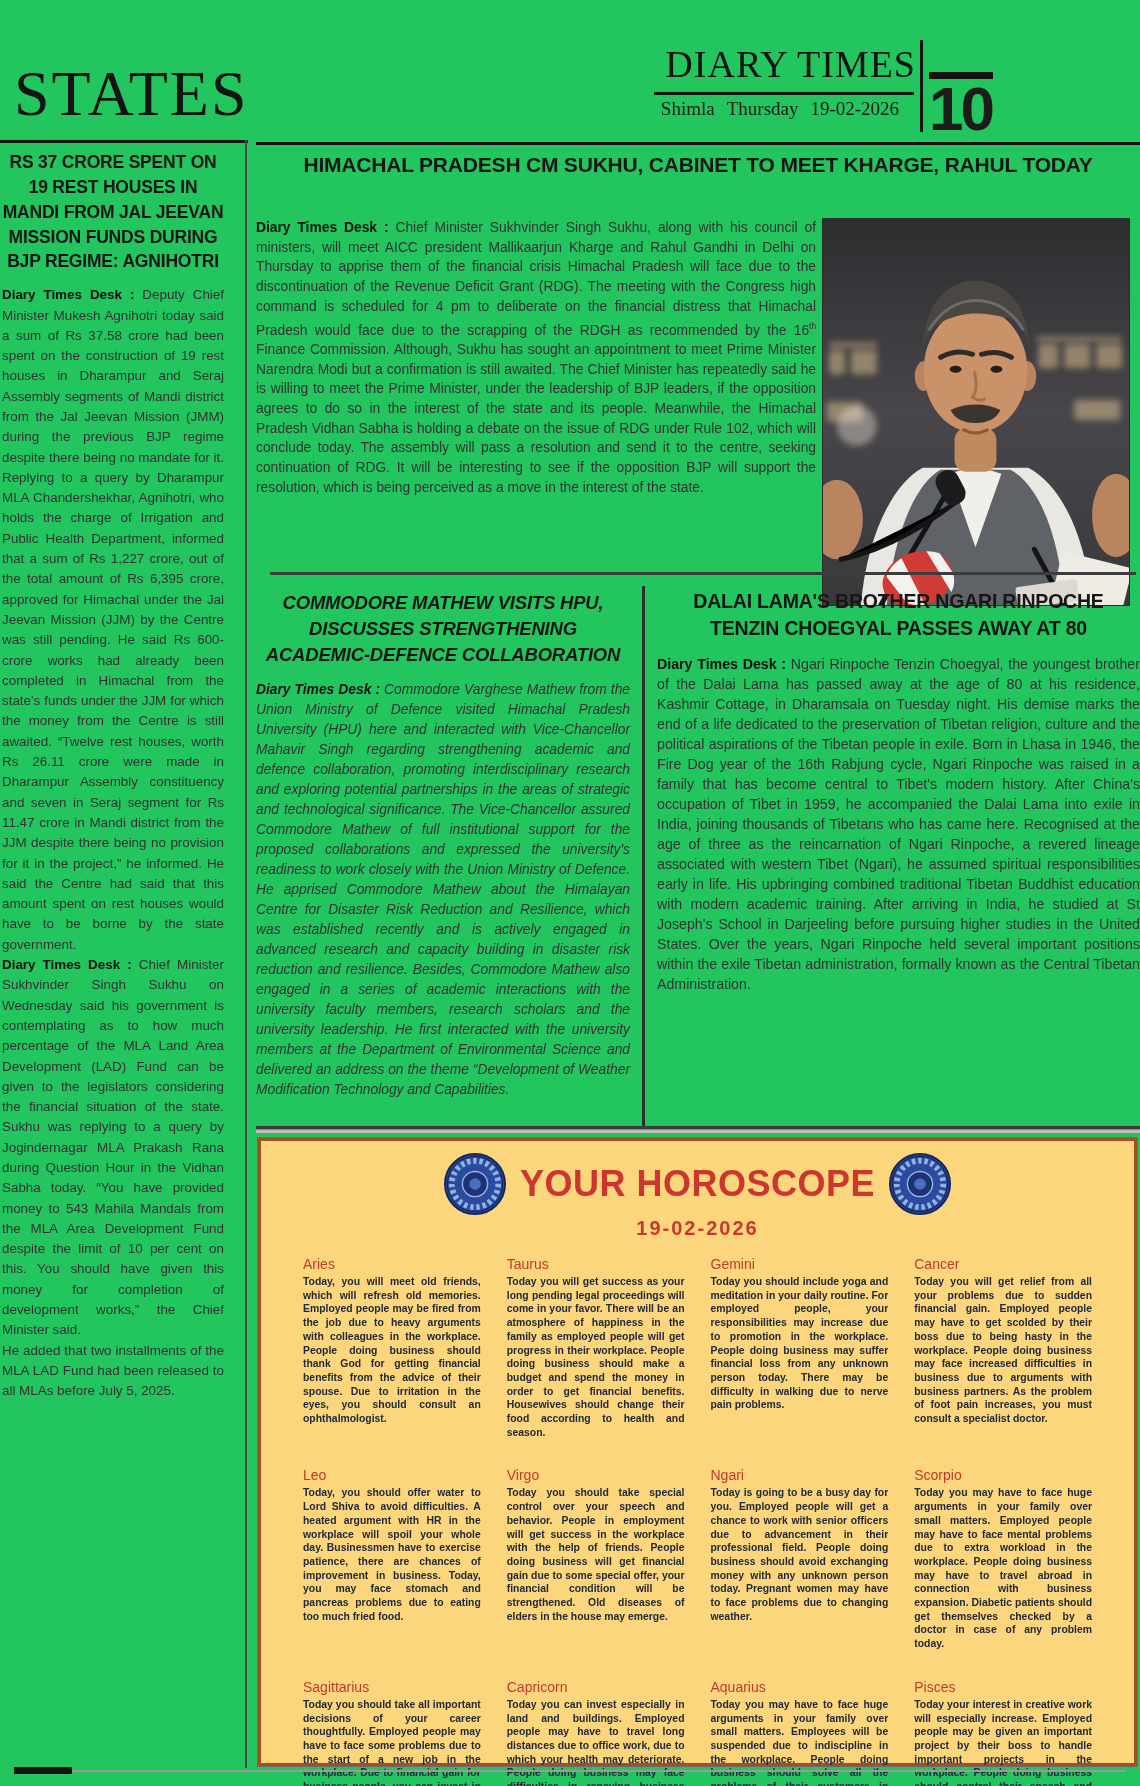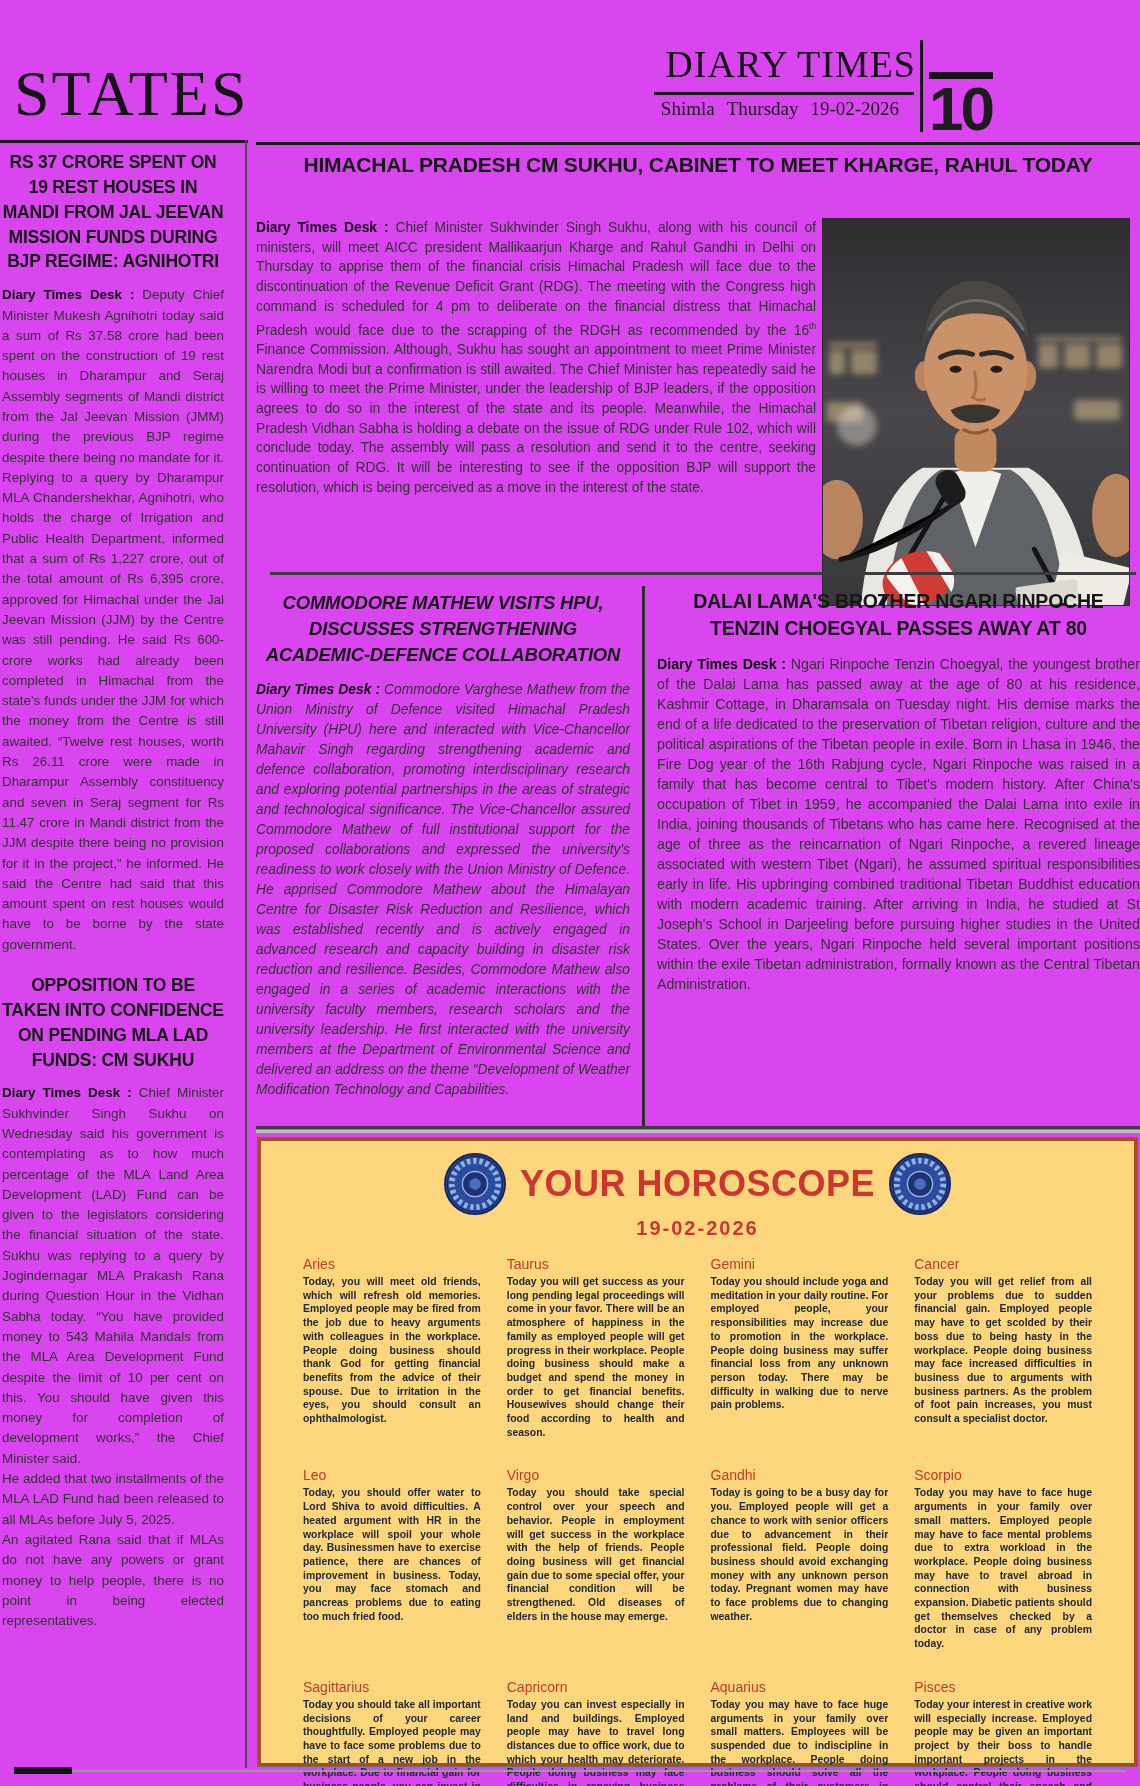--- a/index.html
+++ b/index.html
@@ -1,19 +1,19 @@
 <!DOCTYPE html>
 <html><head>
 <meta charset="utf-8">
 <style>
   * { margin:0; padding:0; box-sizing:border-box; }
   html,body { background:#e8e8e8; }
   .page {
     position:relative; width:1140px; height:1786px; margin:0 auto;
-    background:#d946ef; overflow:hidden;
+    background:#22c55e; overflow:hidden;
     font-family:"Liberation Sans", sans-serif; color:#323232;
   }
   
   .section-title {
     position:absolute; left:14px; top:62px;
     font-family:"Liberation Serif", serif; font-size:64px; font-weight:400;
     letter-spacing:2px; color:#141414; line-height:1;
   }
   .paper-name {
     position:absolute; left:650px; top:44px; width:266px; text-align:right;
@@ -106,24 +106,22 @@
   <div class="pagebox">
     <div class="pagebox-bar"></div>
     <div class="pageno">10</div>
   </div>
   <div class="rule-under-states"></div>
   <div class="vrule-left"></div>
 
   <aside class="col-left">
     <h2>RS 37 CRORE SPENT ON 19 REST HOUSES IN MANDI FROM JAL JEEVAN MISSION FUNDS DURING BJP REGIME: AGNIHOTRI</h2>
     <p class="body"><b class="byline">Diary Times Desk :</b> <span>Deputy Chief Minister Mukesh Agnihotri today said a sum of Rs 37.58 crore had been spent on the construction of 19 rest houses in Dharampur and Seraj Assembly segments of Mandi district from the Jal Jeevan Mission (JMM) during the previous BJP regime despite there being no mandate for it. Replying to a query by Dharampur MLA Chandershekhar, Agnihotri, who holds the charge of Irrigation and Public Health Department, informed that a sum of Rs 1,227 crore, out of the total amount of Rs 6,395 crore, approved for Himachal under the Jal Jeevan Mission (JJM) by the Centre was still pending. He said Rs 600-crore works had already been completed in Himachal from the state's funds under the JJM for which the money from the Centre is still awaited. “Twelve rest houses, worth Rs 26.11 crore were made in Dharampur Assembly constituency and seven in Seraj segment for Rs 11.47 crore in Mandi district from the JJM despite there being no provision for it in the project,” he informed. He said the Centre had said that this amount spent on rest houses would have to be borne by the state government.</span></p>
-    <h2 class="second">OPPOSITION TO BE TAKEN INTO CONFIDENCE ON PENDING MLA LAD FUNDS: CM SUKHU</h2>
     <p class="body"><b class="byline">Diary Times Desk :</b> <span>Chief Minister Sukhvinder Singh Sukhu on Wednesday said his government is contemplating as to how much percentage of the MLA Land Area Development (LAD) Fund can be given to the legislators considering the financial situation of the state. Sukhu was replying to a query by Jogindernagar MLA Prakash Rana during Question Hour in the Vidhan Sabha today. “You have provided money to 543 Mahila Mandals from the MLA Area Development Fund despite the limit of 10 per cent on this. You should have given this money for completion of development works,” the Chief Minister said.</span></p>
     <p class="body">He added that two installments of the MLA LAD Fund had been released to all MLAs before July 5, 2025.</p>
-    <p class="body">An agitated Rana said that if MLAs do not have any powers or grant money to help people, there is no point in being elected representatives.</p>
   </aside>
 
   <section class="top-article">
     <h1>HIMACHAL PRADESH CM SUKHU, CABINET TO MEET KHARGE, RAHUL TODAY</h1>
     <div class="top-flex">
       <p class="body top-body"><b class="byline">Diary Times Desk :</b> <span>Chief Minister Sukhvinder Singh Sukhu, along with his council of ministers, will meet AICC president Mallikaarjun Kharge and Rahul Gandhi in Delhi on Thursday to apprise them of the financial crisis Himachal Pradesh will face due to the discontinuation of the Revenue Deficit Grant (RDG). The meeting with the Congress high command is scheduled for 4 pm to deliberate on the financial distress that Himachal Pradesh would face due to the scrapping of the RDGH as recommended by the 16</span><sup>th</sup><span> Finance Commission. Although, Sukhu has sought an appointment to meet Prime Minister Narendra Modi but a confirmation is still awaited. The Chief Minister has repeatedly said he is willing to meet the Prime Minister, under the leadership of BJP leaders, if the opposition agrees to do so in the interest of the state and its people. Meanwhile, the Himachal Pradesh Vidhan Sabha is holding a debate on the issue of RDG under Rule 102, which will conclude today. The assembly will pass a resolution and send it to the centre, seeking continuation of RDG. It will be interesting to see if the opposition BJP will support the resolution, which is being perceived as a move in the interest of the state.</span></p>
       <figure class="photo">
         <svg viewBox="0 0 307 388" preserveAspectRatio="none">
           <defs>
             <linearGradient id="pbg" x1="0" y1="0" x2="0" y2="1">
@@ -236,21 +234,21 @@
         </div>
       <div class="horo-cell">
           <div class="sign-name">Leo</div>
           <div class="sign-text">Today, you should offer water to Lord Shiva to avoid difficulties. A heated argument with HR in the workplace will spoil your whole day. Businessmen have to exercise patience, there are chances of improvement in business. Today, you may face stomach and pancreas problems due to eating too much fried food.</div>
         </div>
       <div class="horo-cell">
           <div class="sign-name">Virgo</div>
           <div class="sign-text">Today you should take special control over your speech and behavior. People in employment will get success in the workplace with the help of friends. People doing business will get financial gain due to some special offer, your financial condition will be strengthened. Old diseases of elders in the house may emerge.</div>
         </div>
       <div class="horo-cell">
-          <div class="sign-name">Gandhi</div>
+          <div class="sign-name">Ngari</div>
           <div class="sign-text">Today is going to be a busy day for you. Employed people will get a chance to work with senior officers due to advancement in their professional field. People doing business should avoid exchanging money with any unknown person today. Pregnant women may have to face problems due to changing weather.</div>
         </div>
       <div class="horo-cell">
           <div class="sign-name">Scorpio</div>
           <div class="sign-text">Today you may have to face huge arguments in your family over small matters. Employed people may have to face mental problems due to extra workload in the workplace. People doing business may have to travel abroad in connection with business expansion. Diabetic patients should get themselves checked by a doctor in case of any problem today.</div>
         </div>
       <div class="horo-cell">
           <div class="sign-name">Sagittarius</div>
           <div class="sign-text">Today you should take all important decisions of your career thoughtfully. Employed people may have to face some problems due to the start of a new job in the workplace. Due to financial gain for business people, you can invest in a new business. Problems like leg pain and headache may bother you.</div>
         </div>

